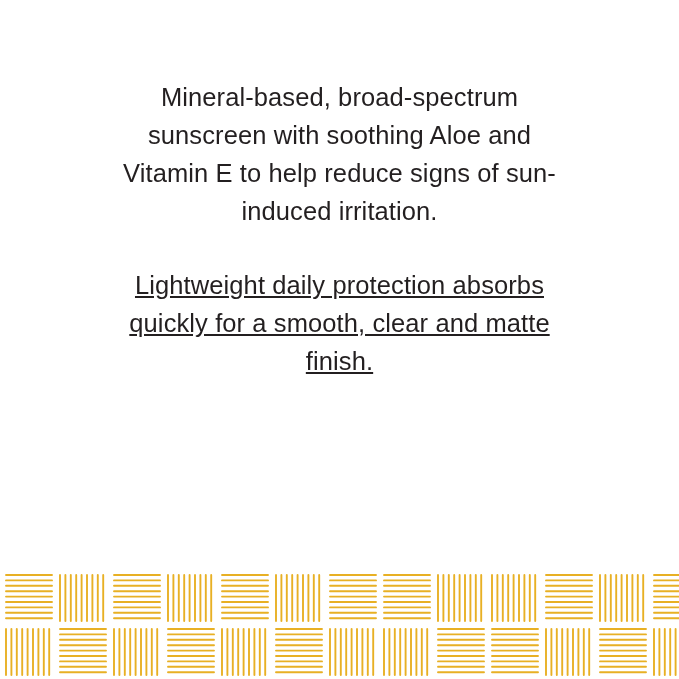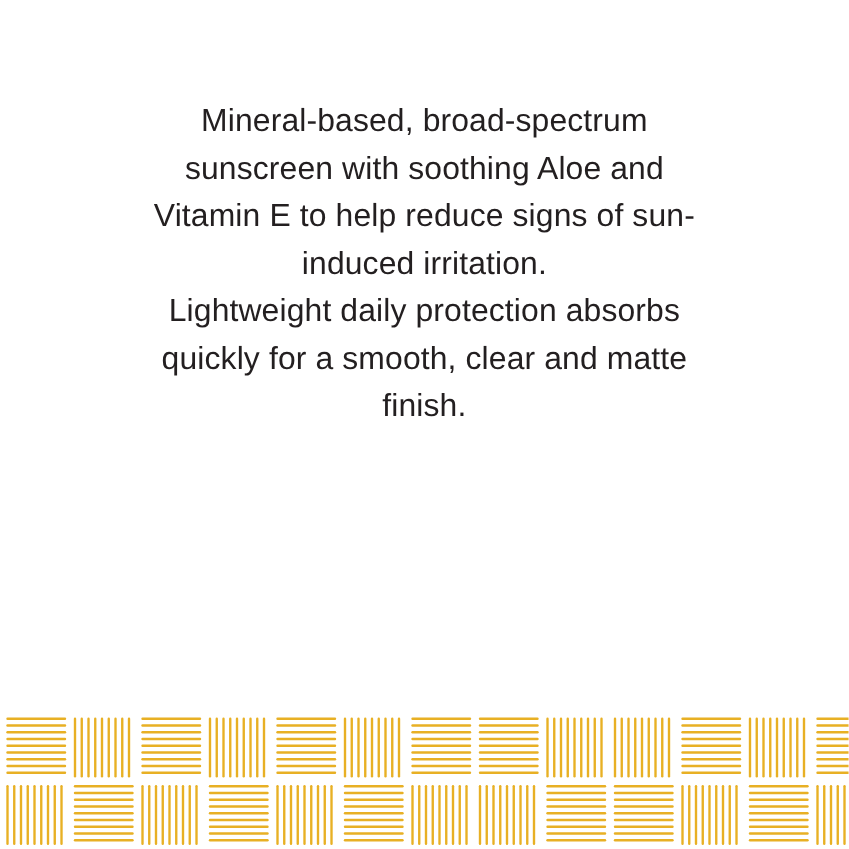--- a/index.html
+++ b/index.html
@@ -33,21 +33,23 @@
     color: #231f20;
     font-size: 25.5px;
     line-height: 38px;
     letter-spacing: 0.1px;
     width: 470px;
   }
   .paragraph.first {
     width: 440px;
   }
   .paragraph.second {
+    margin-top: 36px;
     width: 490px;
+    text-decoration: underline;
   }
   .pattern-layer {
     position: absolute;
     left: 0;
     bottom: 0;
     width: 679px;
     height: 300px;
     z-index: 1;
   }
   .pattern-layer svg {

